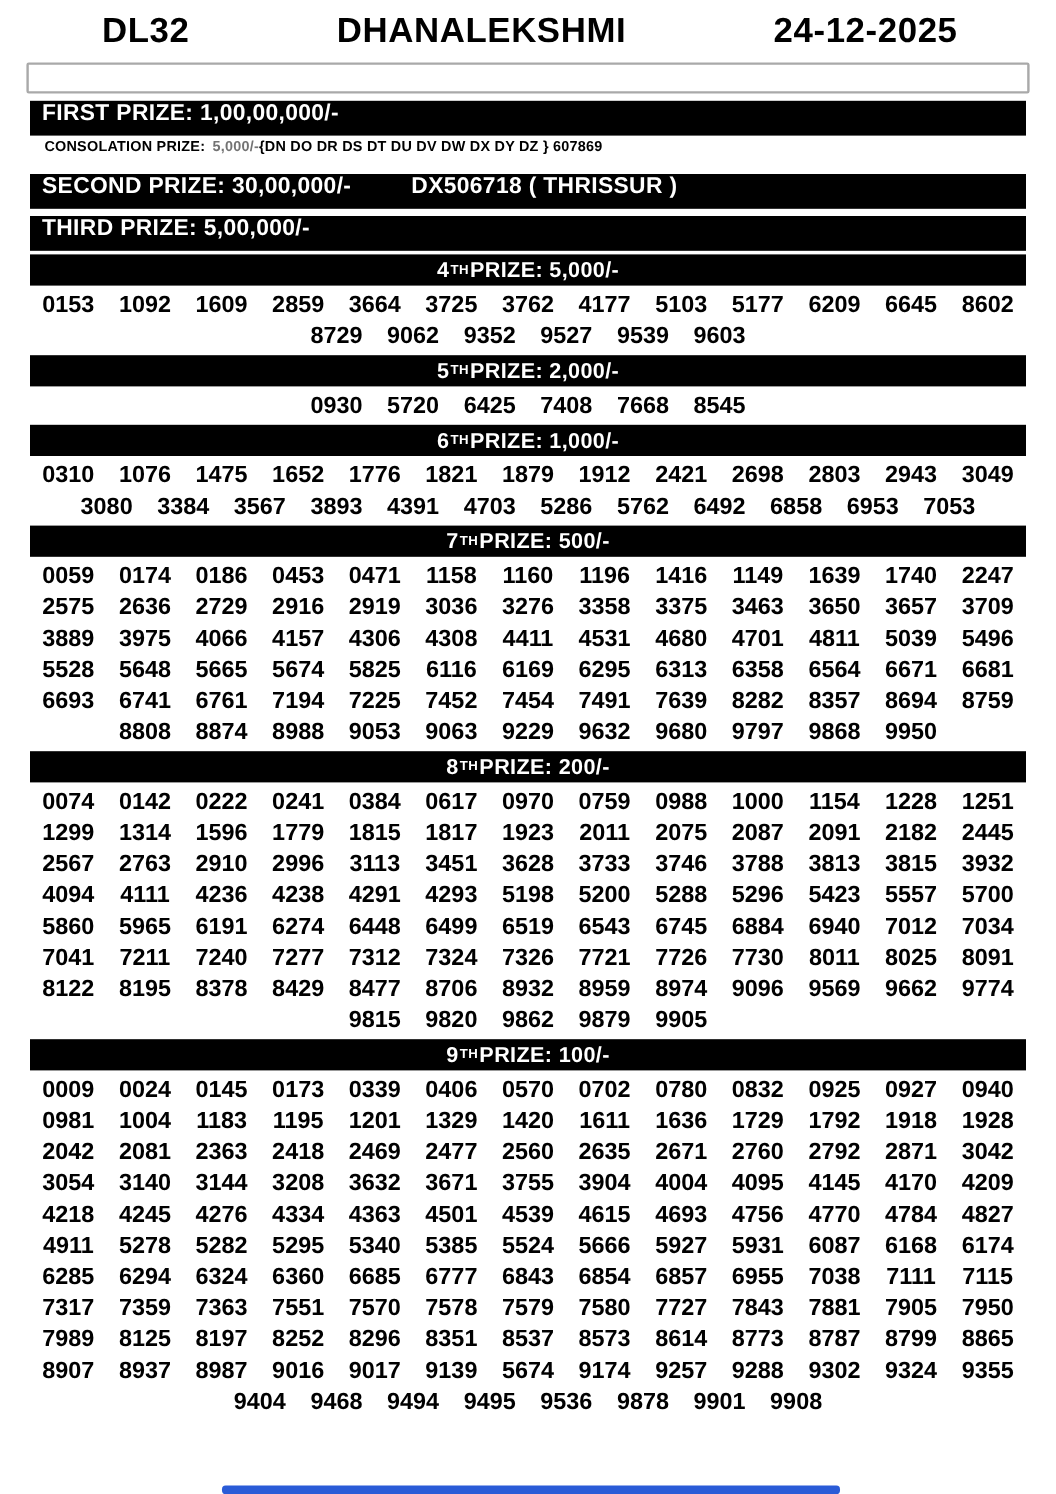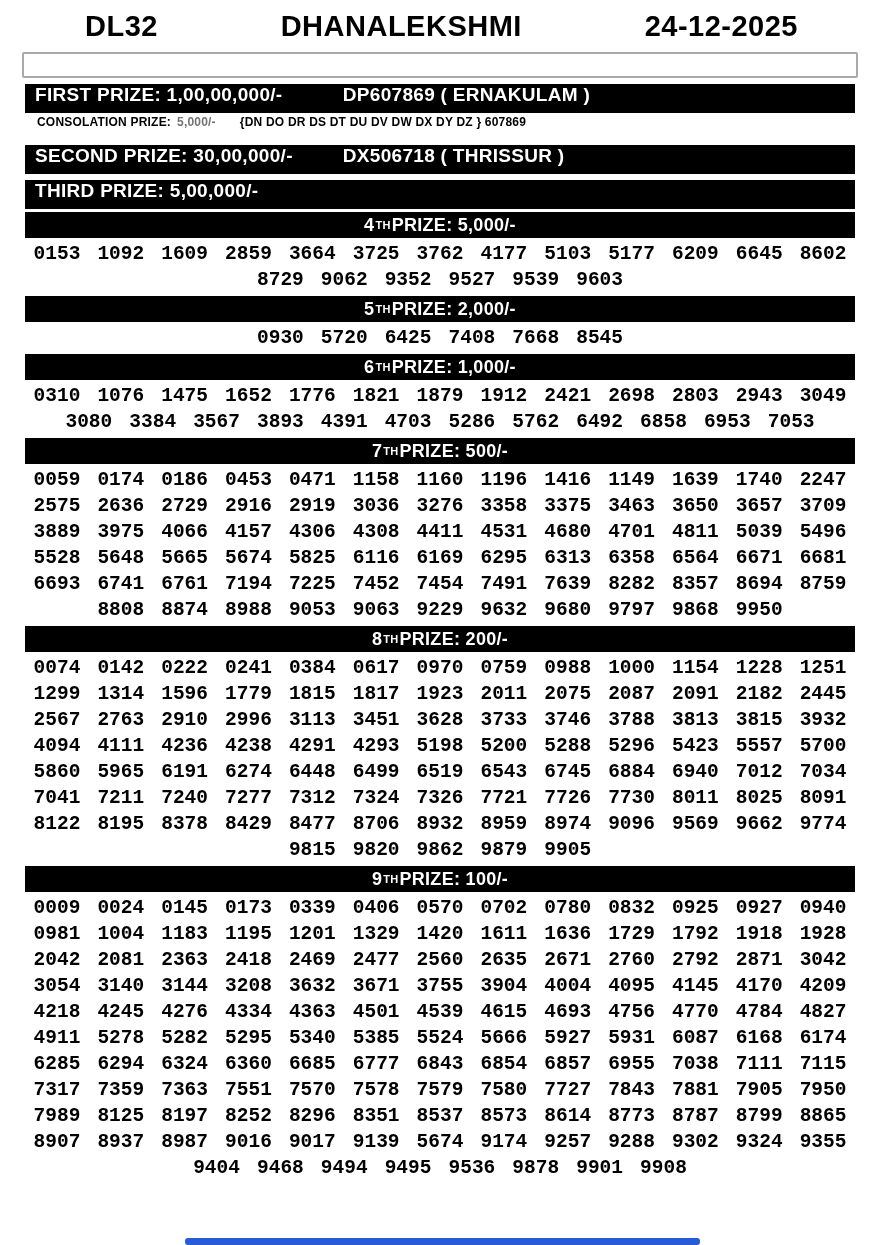--- a/index.html
+++ b/index.html
@@ -20,29 +20,29 @@
     margin:6px 25px 0;background:#000;color:#fff;font-weight:bold;
     font-size:19px;height:29px;display:flex;align-items:flex-start;
     padding:0 10px;letter-spacing:.3px;
   }
   .bar .label{flex:0 0 38%;}
   .consolation{
     margin:2px 25px 0;padding-left:12px;font-weight:bold;font-size:12px;
     height:24px;display:flex;align-items:flex-start;letter-spacing:.2px;
   }
   .consolation .amount{margin-left:6px;}
-  .consolation .series{margin-left:24px;}
+  .consolation .series{}
   .section-bar{
     margin:3px 25px;background:#000;color:#fff;font-weight:bold;
     font-size:18px;height:26px;display:flex;align-items:center;justify-content:center;
     letter-spacing:.3px;
   }
   .section-bar sup{font-size:11px;line-height:0;margin:0 1px;}
   .num-grid{
-    margin:0 25px;display:flex;flex-wrap:wrap;justify-content:center;font-family:Liberation Mono, monospace;
+    margin:0 25px;display:flex;flex-wrap:wrap;justify-content:center;
   }
   .num{
     flex:0 0 calc(100% / 13);box-sizing:border-box;text-align:center;
     font-weight:bold;font-size:19.5px;line-height:26px;white-space:nowrap;
   }
   .bottom-bar{
     position:absolute;bottom:0;left:185px;width:515px;height:7px;
     border-radius:3px;
   }
 </style>
@@ -52,21 +52,20 @@
 <div class="header">
   <span>DL32</span>
   <span>DHANALEKSHMI</span>
   <span>24-12-2025</span>
 </div>
 
 <div class="empty-box"></div>
 
 <div class="bar">
   <span class="label">FIRST PRIZE: 1,00,00,000/-</span>
-  <span>DP607869 ( ERNAKULAM )</span>
 </div>
 
 <div class="consolation">
   <span>CONSOLATION PRIZE:</span>
   <span class="amount" style="color:#737373;">5,000/-</span>
   <span class="series">{DN DO DR DS DT DU DV DW DX DY DZ } 607869</span>
 </div>
 
 <div class="bar">
   <span class="label">SECOND PRIZE: 30,00,000/-</span>

